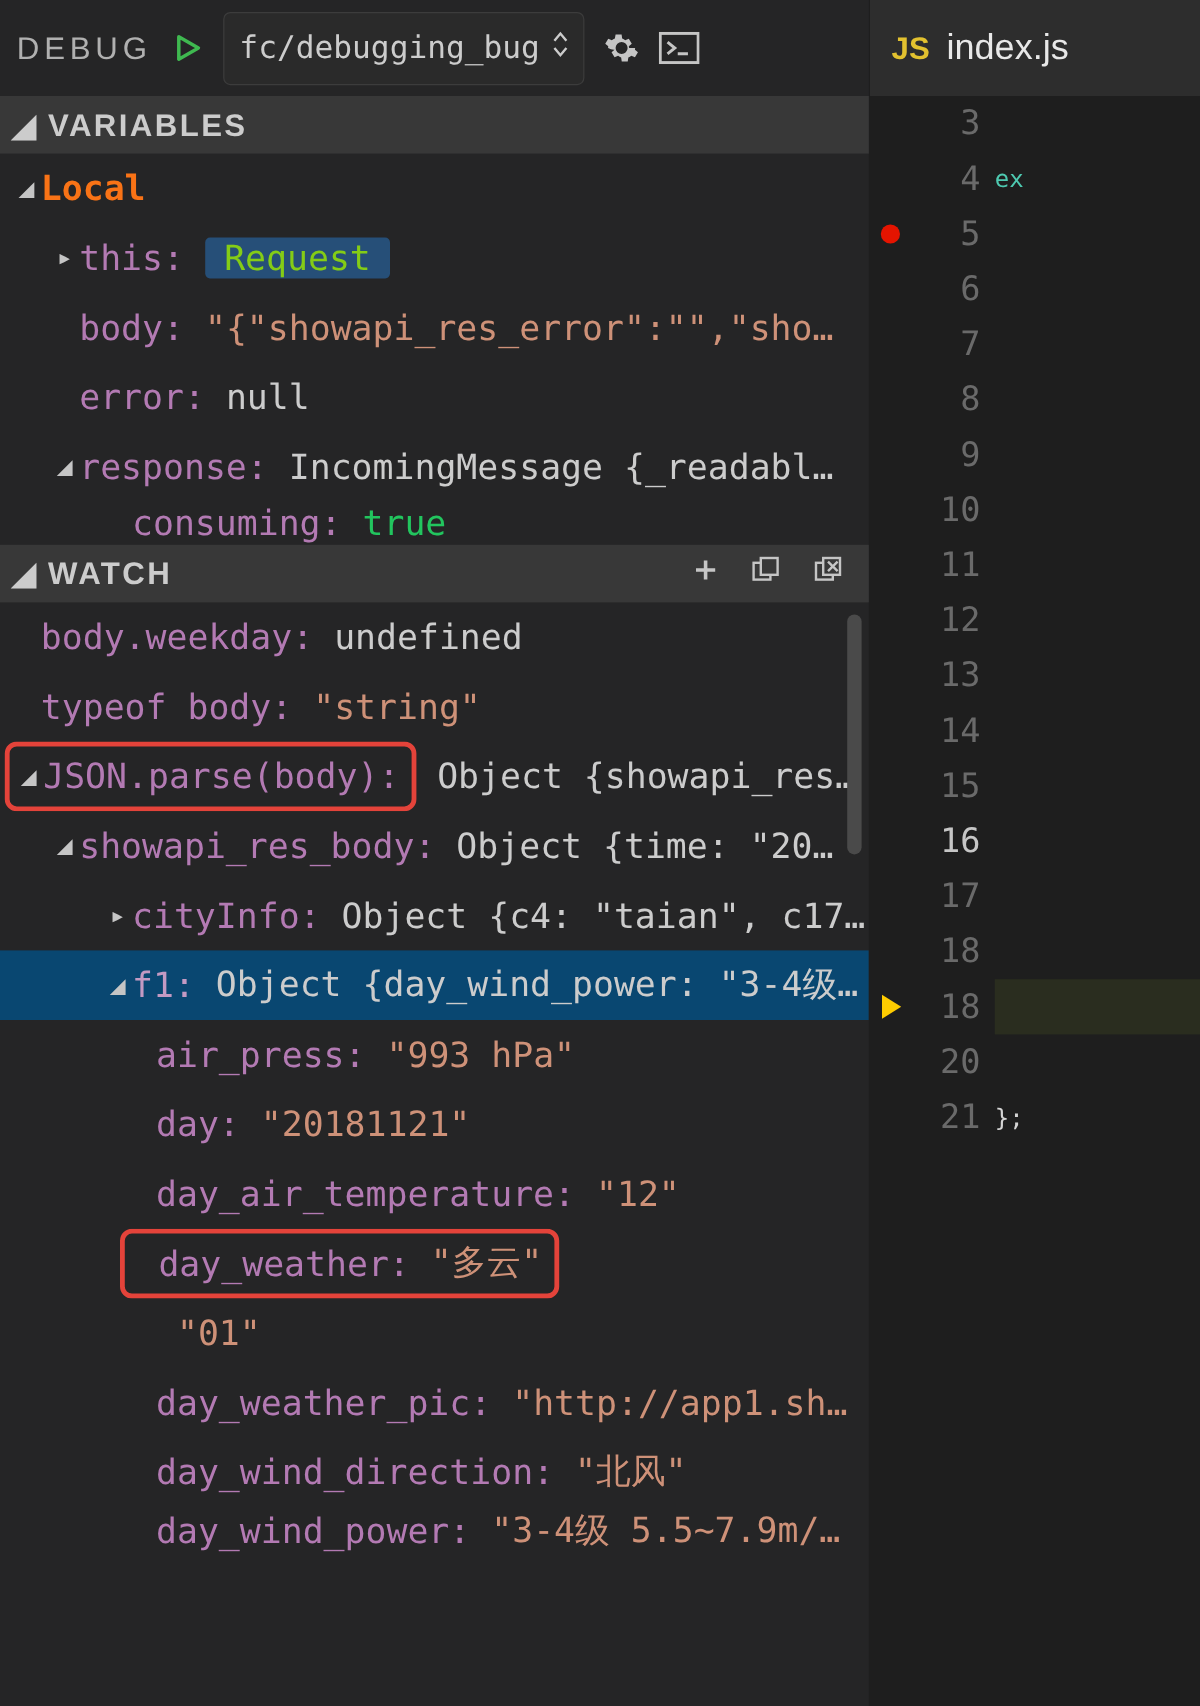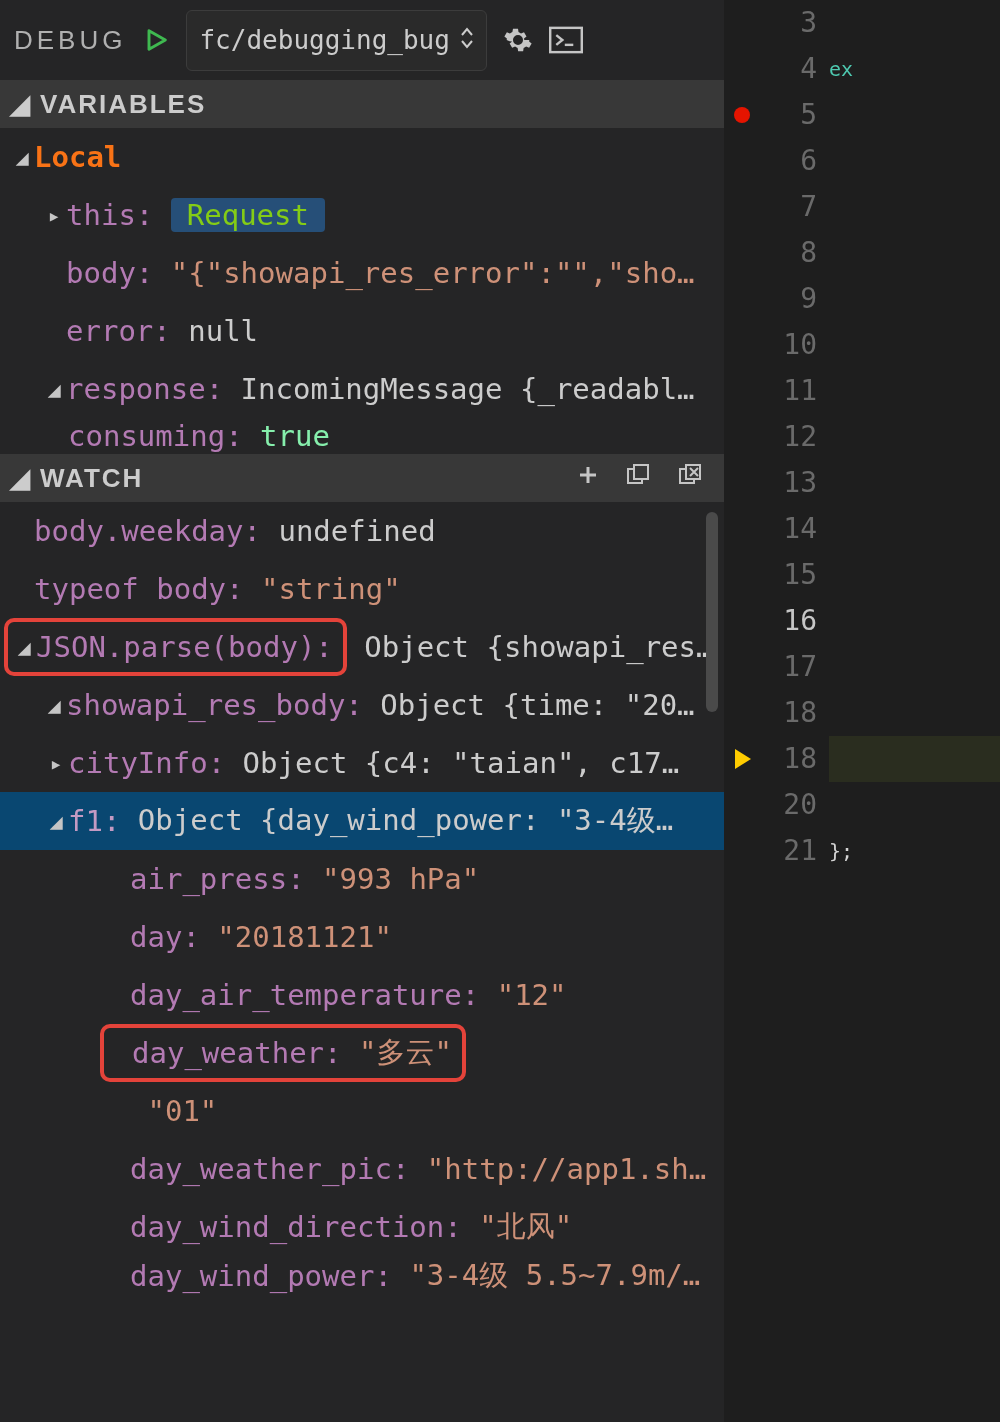--- a/index.html
+++ b/index.html
@@ -78,34 +78,34 @@
   .row {
     height: 58px;
     display: flex;
     align-items: center;
     white-space: nowrap;
     overflow: hidden;
     font-size: 29px;
   }
   .row.indent0 { padding-left: 10px; }
   .row.indent1 { padding-left: 42px; }
-  .row.indent2 { padding-left: 44px; }
+  .row.indent2 { padding-left: 86px; }
   .row.indent3 { padding-left: 106px; }
   .row .twisty {
     width: 24px;
     color: #c5c5c5;
     font-size: 22px;
     display: inline-flex;
     justify-content: center;
   }
   .row .gap { width: 24px; display:inline-block; }
   .k { color: #b37ab3; }          
   .v  { color: #cccccc; }         
   .v-str { color: #ce9178; }
-  .v-bool { color: #86efac; }
+  .v-bool { color: #22c55e; }
   .sel-chip {
     background: #264f78;
     border-radius: 4px;
     padding: 0 16px;
     color: #84cc16;
   }
   .row.selected { background: #094771; }
 
   .red-box {
     border: 4px solid #e4433a;
@@ -358,20 +358,24 @@
         <span class="k">day_wind_power:</span>
           <span>&nbsp;</span>
         <span class="v-str">"3-4级 5.5~7.9m/…</span>
       </div>
 
       <div class="scrollbar-thumb" style="top:10px;height:200px"></div>
     </div>
   </div>
 
   <div class="editor-panel">
+    <div class="tabbar">
+      <span class="js-badge">JS</span>
+      <span>index.js</span>
+    </div>
     <div class="gutter">
       <div class="bp-col">
         <div class="bp"></div>
         <div class="bp"></div>
         <div class="bp">
             <span class="dot"></span>
           </div>
         <div class="bp"></div>
           <div class="bp"></div>
           <div class="bp"></div>

